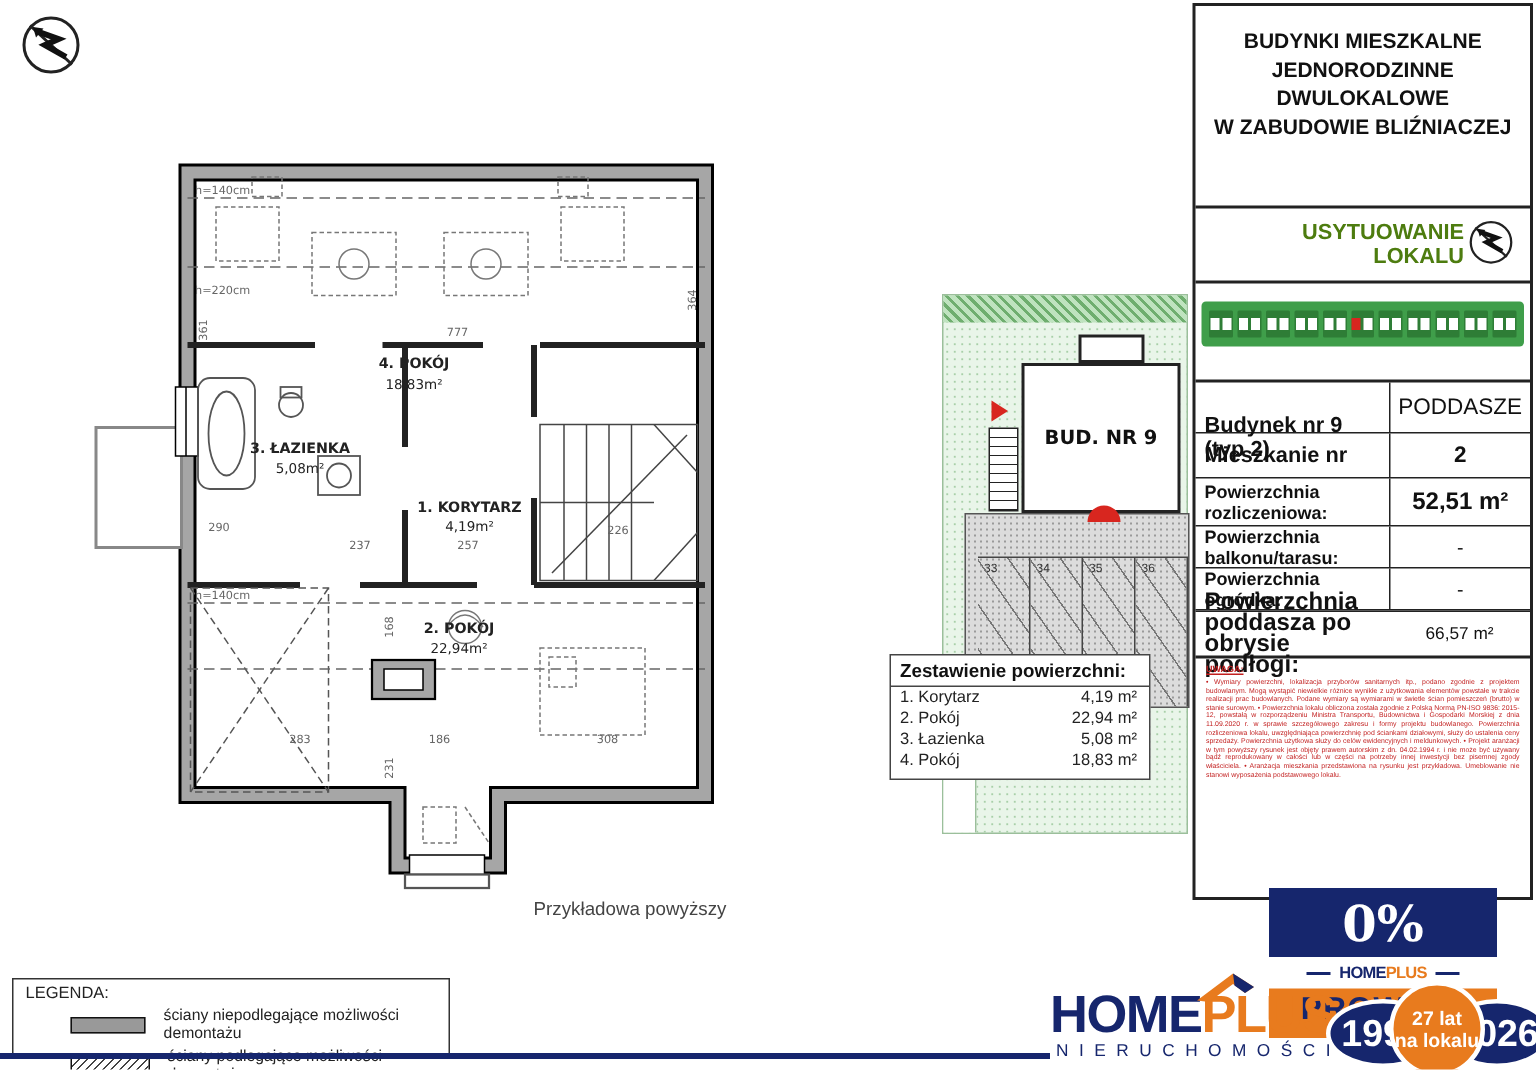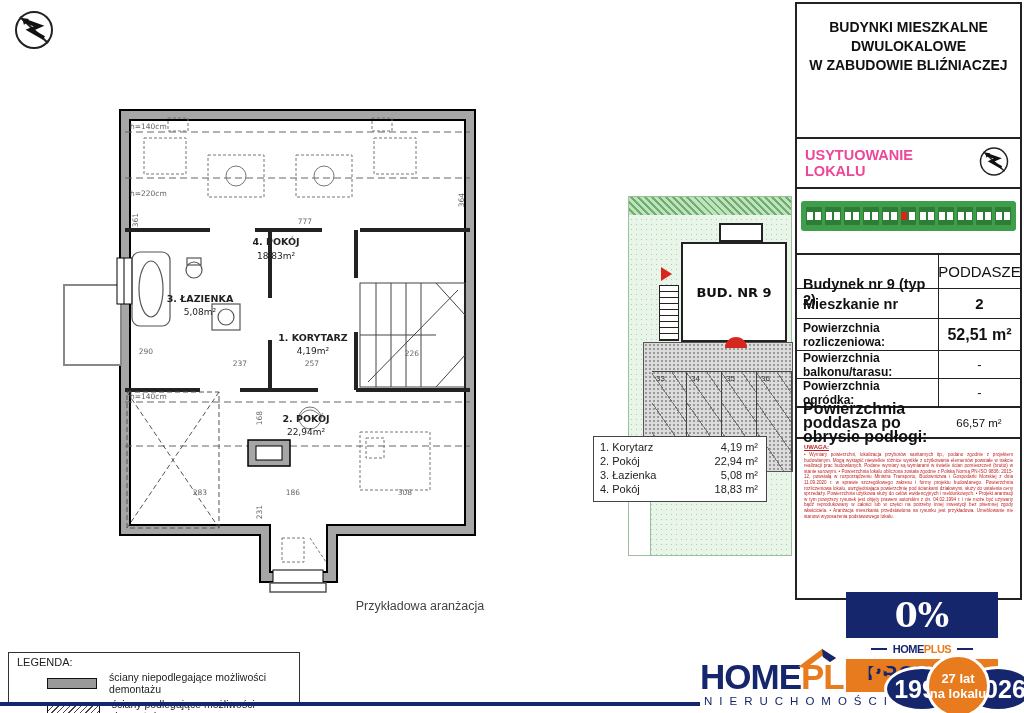--- a/index.html
+++ b/index.html
@@ -48,31 +48,31 @@
   #area-box { position:absolute; left:593px; top:436px; width:174px; border:1.5px solid #444; background:#fff; }
   #area-box .abt { font-weight:bold; font-size:12.5px; padding:3px 6px; border-bottom:1.5px solid #444; color:#111; }
   #area-box .arow { display:flex; justify-content:space-between; padding:1px 8px 1px 6px; font-size:11px; color:#222; }
   #area-box .arow:first-of-type { padding-top:4px; }
   #area-box .arow:last-of-type { padding-bottom:6px; }
 
   
   #panel { position:absolute; left:795px; top:2px; width:227px; height:598px; border:2px solid #222; background:#fff; }
   .p-title { padding:14px 4px 0 4px; text-align:center; font-weight:bold; font-size:14px; line-height:19px; color:#111; height:133px; }
   .p-sec { border-top:2px solid #222; height:50px; display:flex; align-items:center; padding:0 8px; }
-  .p-sec .lbl { font-weight:bold; font-size:14.5px; color:#ec4899; flex:1; }
+  .p-sec .lbl { font-weight:bold; font-size:14.5px; color:#4d7c0f; flex:1;text-align:right; }
   .p-map { border-top:2px solid #222; height:66px; position:relative; }
   .map-strip { position:absolute; left:4px; top:12px; right:4px; height:30px; background:#3f9e4a; border-radius:3px;
                display:flex; align-items:center; padding:0 5px; gap:3px; }
   .houseunit { flex:1; height:18px; background:#2e7d36; display:flex; gap:2px; align-items:center; justify-content:center; border-radius:1px; }
   .houseunit i { display:block; width:6px; height:8px; background:#fff; }
   .houseunit.hl i.red { background:#d8261f; }
   .p-table { border-top:2px solid #222; }
   .trow { display:flex; border-bottom:1px solid #222; align-items:center; }
   .tlabel { flex:1; padding:4px 6px; color:#111; }
-  .tvalue { width:82px; text-align:center; border-left:1px solid #222; align-self:stretch;
+  .tvalue { width:94px; text-align:center; border-left:1px solid #222; align-self:stretch;
             display:flex; align-items:center; justify-content:center; color:#111; }
   .trow.r0 .tlabel { font-weight:bold; font-size:14.5px;margin-top:40px; }
   .trow.r0 .tvalue { font-size:15px; }
   .trow.r1 .tlabel { font-weight:bold; font-size:14.5px; }
   .trow.r1 .tvalue { font-weight:bold; font-size:15px; }
   .trow.mid .tlabel { font-weight:bold; font-size:12px; }
   .trow.mid .tvalue { font-weight:bold; font-size:16px; }
   .trow.sm .tlabel { font-weight:bold; font-size:12px; }
   .trow.sm .tvalue { font-size:13px; }
   .trow.last { border-top:1px solid #222; border-bottom:2px solid #222; }
@@ -239,21 +239,21 @@
       <text class="dim" x="86" y="254" text-anchor="middle">290</text>
       <text class="dim" x="352" y="256" text-anchor="middle">226</text>
       <text class="dim" x="202" y="412" transform="rotate(-90 202,412)" text-anchor="middle">231</text>
       <text class="dim" x="202" y="318" transform="rotate(-90 202,318)" text-anchor="middle">168</text>
       <text class="dim" x="70" y="29">h=140cm</text>
       <text class="dim" x="70" y="96">h=220cm</text>
       <text class="dim" x="70" y="299">h=140cm</text>
     </g>
   </svg>
 
-  <div class="caption">Przykładowa aranżacja</div>
+  <div class="caption">Przykładowa powyższy</div>
 
   <div id="site-plan">
     <div class="trees"></div>
     <div class="site-arrow"></div>
     <div class="site-stairs"></div>
     <div class="bldg-chimney"></div>
     <div class="bldg">
       <span>BUD. NR 9</span>
     </div>
     <div class="pavement">
@@ -274,20 +274,21 @@
             <span class="num">36</span>
             <div class="diag"></div>
           </div>
       </div>
     </div>
     <div class="entry-marker"></div>
     <div class="site-path"></div>
   </div>
 
   <div id="area-box">
+    <div class="abt">Zestawienie powierzchni:</div>
     <div class="arow">
         <span>1. Korytarz</span>
         <span>4,19 m²</span>
       </div>
     <div class="arow">
         <span>2. Pokój</span>
         <span>22,94 m²</span>
       </div>
     <div class="arow">
         <span>3. Łazienka</span>
@@ -295,20 +296,21 @@
       </div>
     <div class="arow">
         <span>4. Pokój</span>
         <span>18,83 m²</span>
       </div>
   </div>
 
   <div id="panel">
     <div class="p-title">
       <div>BUDYNKI MIESZKALNE</div>
+      <div>JEDNORODZINNE</div>
       <div>DWULOKALOWE</div>
       <div>W ZABUDOWIE BLIŹNIACZEJ</div>
     </div>
     <div class="p-sec">
       <div class="lbl">USYTUOWANIE LOKALU</div>
       <svg width="36" height="36" viewBox="0 0 44 48">
         <circle cx="22" cy="22" r="18" fill="none" stroke="#222" stroke-width="2"></circle>
         <line x1="8" y1="9" x2="36" y2="35" stroke="#222" stroke-width="2"></line>
         <path d="M13 13 L27 18 L18 22 L32 30" fill="none" stroke="#111" stroke-width="4"></path>
         <path d="M10 10 L17 11 L12 17 Z" fill="#111"></path>

